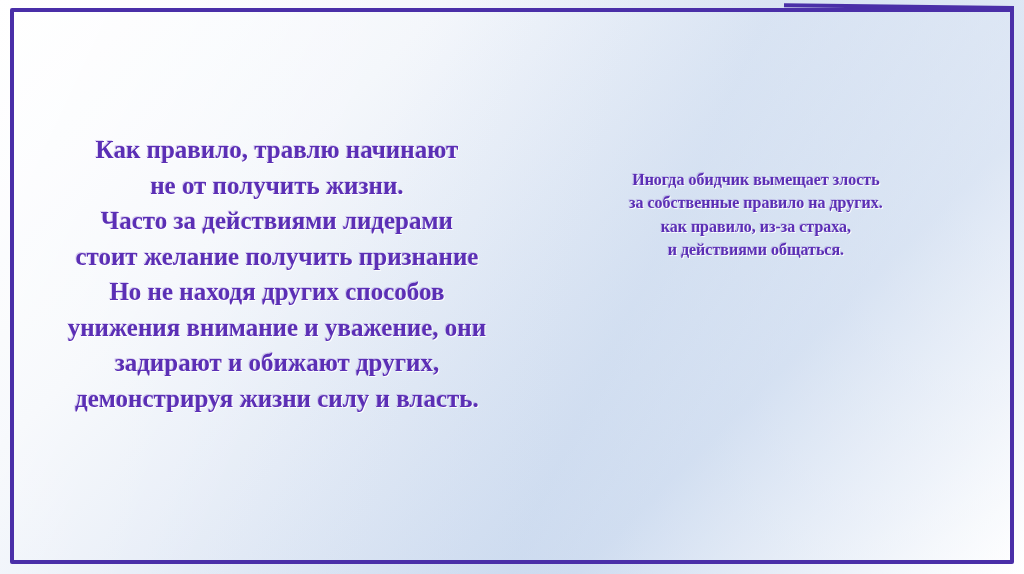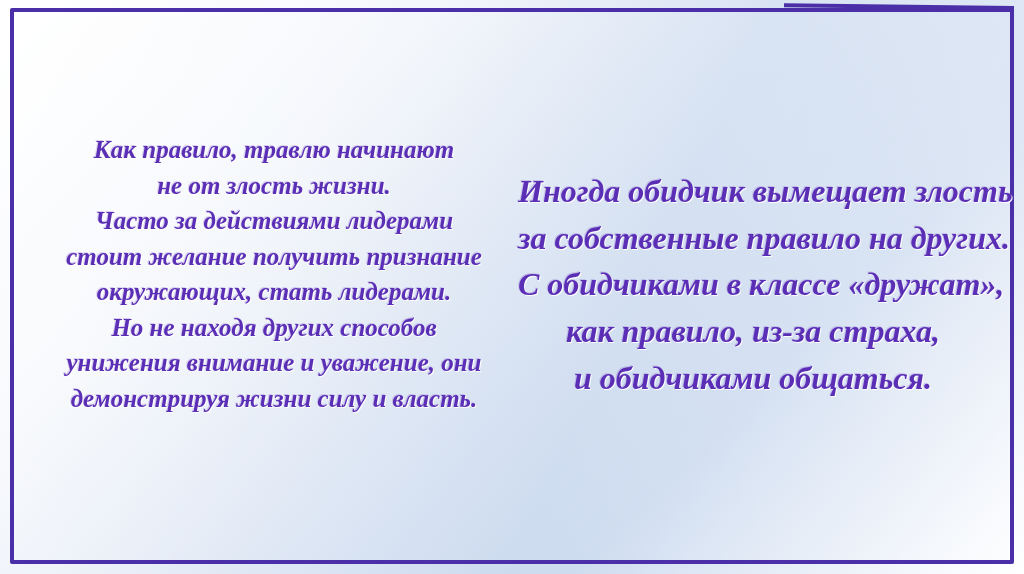--- a/index.html
+++ b/index.html
@@ -67,39 +67,38 @@
     height: 100%;
     display: flex;
     align-items: flex-start;
     justify-content: space-between;
     box-sizing: border-box;
     padding: 110px 26px 40px 26px;
   }
 
   .text-block {
     text-align: center;
-    font-style: italic;
     font-weight: bold;
     color: #5b2fb5;
     text-shadow:
       1px 1px 0 rgba(255,255,255,0.9),
       -1px -1px 0 rgba(120,80,200,0.25);
   }
 
   .block-left {
     width: 500px;
     font-size: 25px;
     line-height: 1.42;
     margin-top: 22px;
     margin-left: 4px;
   }
 
   .block-right {
     width: 470px;
-    font-size: 32px;
+    font-size: 16px;
     line-height: 1.46;
     margin-top: 58px;
     margin-right: 10px;
   }
 
   .line {
     display: block;
     white-space: nowrap;
   }
 </style>
@@ -108,31 +107,30 @@
 
 <div class="slide">
 
   <div class="frame"></div>
   <div class="frame-skew"></div>
 
   <div class="content">
 
     <div class="text-block block-left">
       <span class="line">Как правило, травлю начинают</span>
-      <span class="line">не от злость жизни.</span>
+      <span class="line">не от получить жизни.</span>
       <span class="line">Часто за действиями лидерами</span>
       <span class="line">стоит желание получить признание</span>
-      <span class="line">окружающих, стать лидерами.</span>
       <span class="line">Но не находя других способов</span>
       <span class="line">унижения внимание и уважение, они</span>
+      <span class="line">задирают и обижают других,</span>
       <span class="line">демонстрируя жизни силу и власть.</span>
     </div>
 
     <div class="text-block block-right">
       <span class="line">Иногда обидчик вымещает злость</span>
       <span class="line">за собственные правило на других.</span>
-      <span class="line">С обидчиками в классе «дружат»,</span>
       <span class="line">как правило, из-за страха,</span>
-      <span class="line">и обидчиками общаться.</span>
+      <span class="line">и действиями общаться.</span>
     </div>
 
   </div>
 </div>
 
 </body></html>

